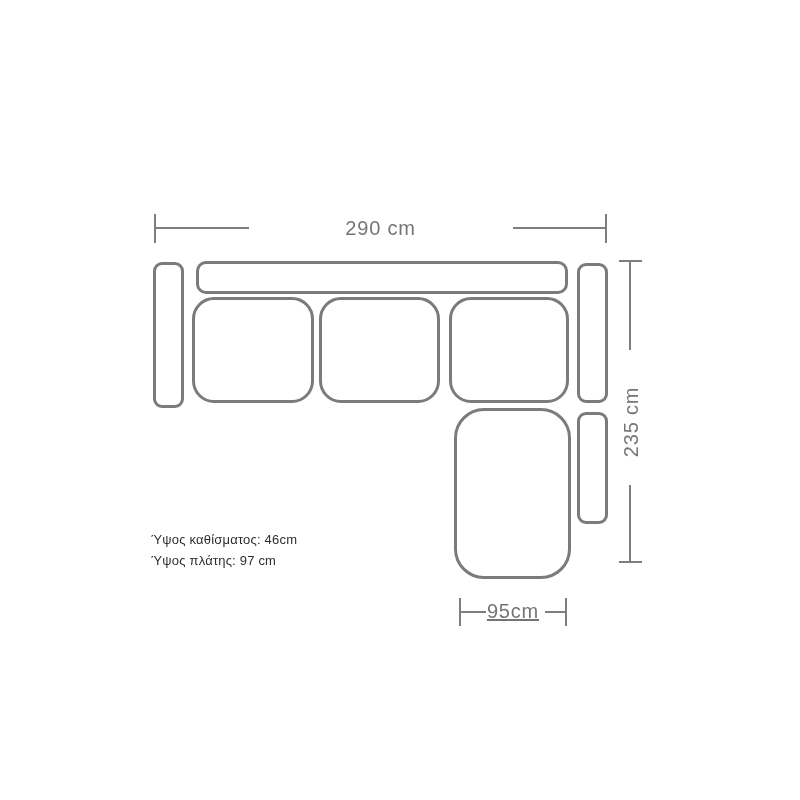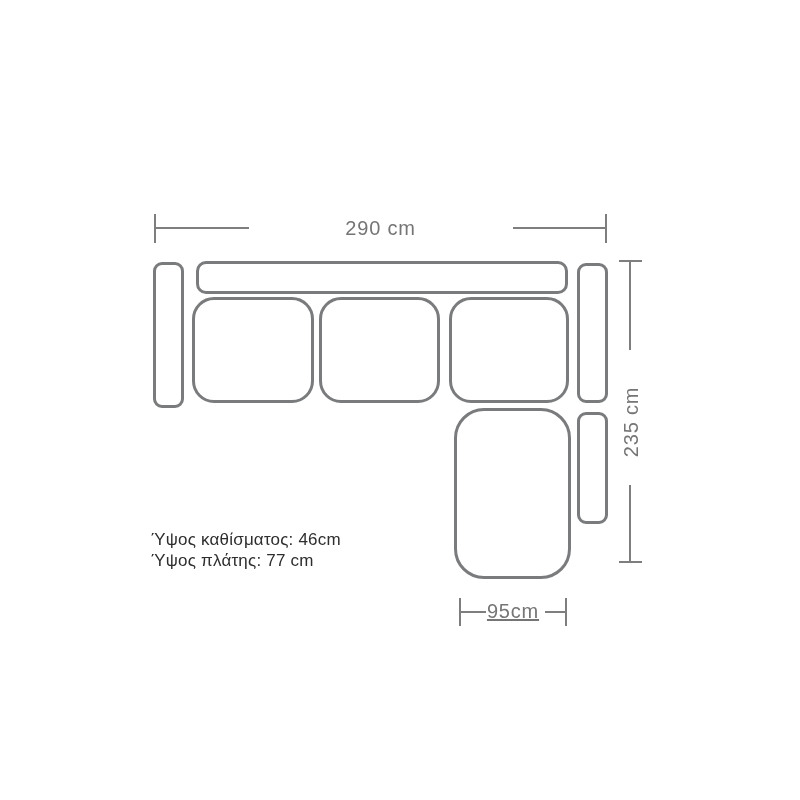--- a/index.html
+++ b/index.html
@@ -39,21 +39,21 @@
   .dim-label.center{left:0;right:0;text-align:center;}
   .dim-label.rotated{
     left:50%;top:162px;
     transform:translate(-50%,-50%) rotate(-90deg);
   }
   
   .notes{
     position:absolute;
     left:151px;top:529px;
     color:var(--note_text);
-    font-size:17px;
+    font-size:13px;
     line-height:21px;
     letter-spacing:0.2px;
     white-space:nowrap;
   }
 </style>
 </head>
 <body>
 
 <div class="canvas">
 
@@ -85,16 +85,16 @@
   <div class="dim" style="left:459px;top:598px;width:108px;height:29px;">
     <span class="tick" style="left:0;top:0;width:2px;height:28px;"></span>
     <span class="dline" style="left:2px;top:13px;width:25px;height:2px;"></span>
     <span class="dim-label center" style="top:2px;text-decoration:underline;">95cm</span>
     <span class="dline" style="left:86px;top:13px;width:20px;height:2px;"></span>
     <span class="tick" style="left:106px;top:0;width:2px;height:28px;"></span>
   </div>
 
   <div class="notes">
     <div>Ύψος καθίσματος: 46cm</div>
-    <div>Ύψος πλάτης: 77 cm</div>
+    <div>Ύψος πλάτης: 97 cm</div>
   </div>
 
 </div>
 
 </body></html>

